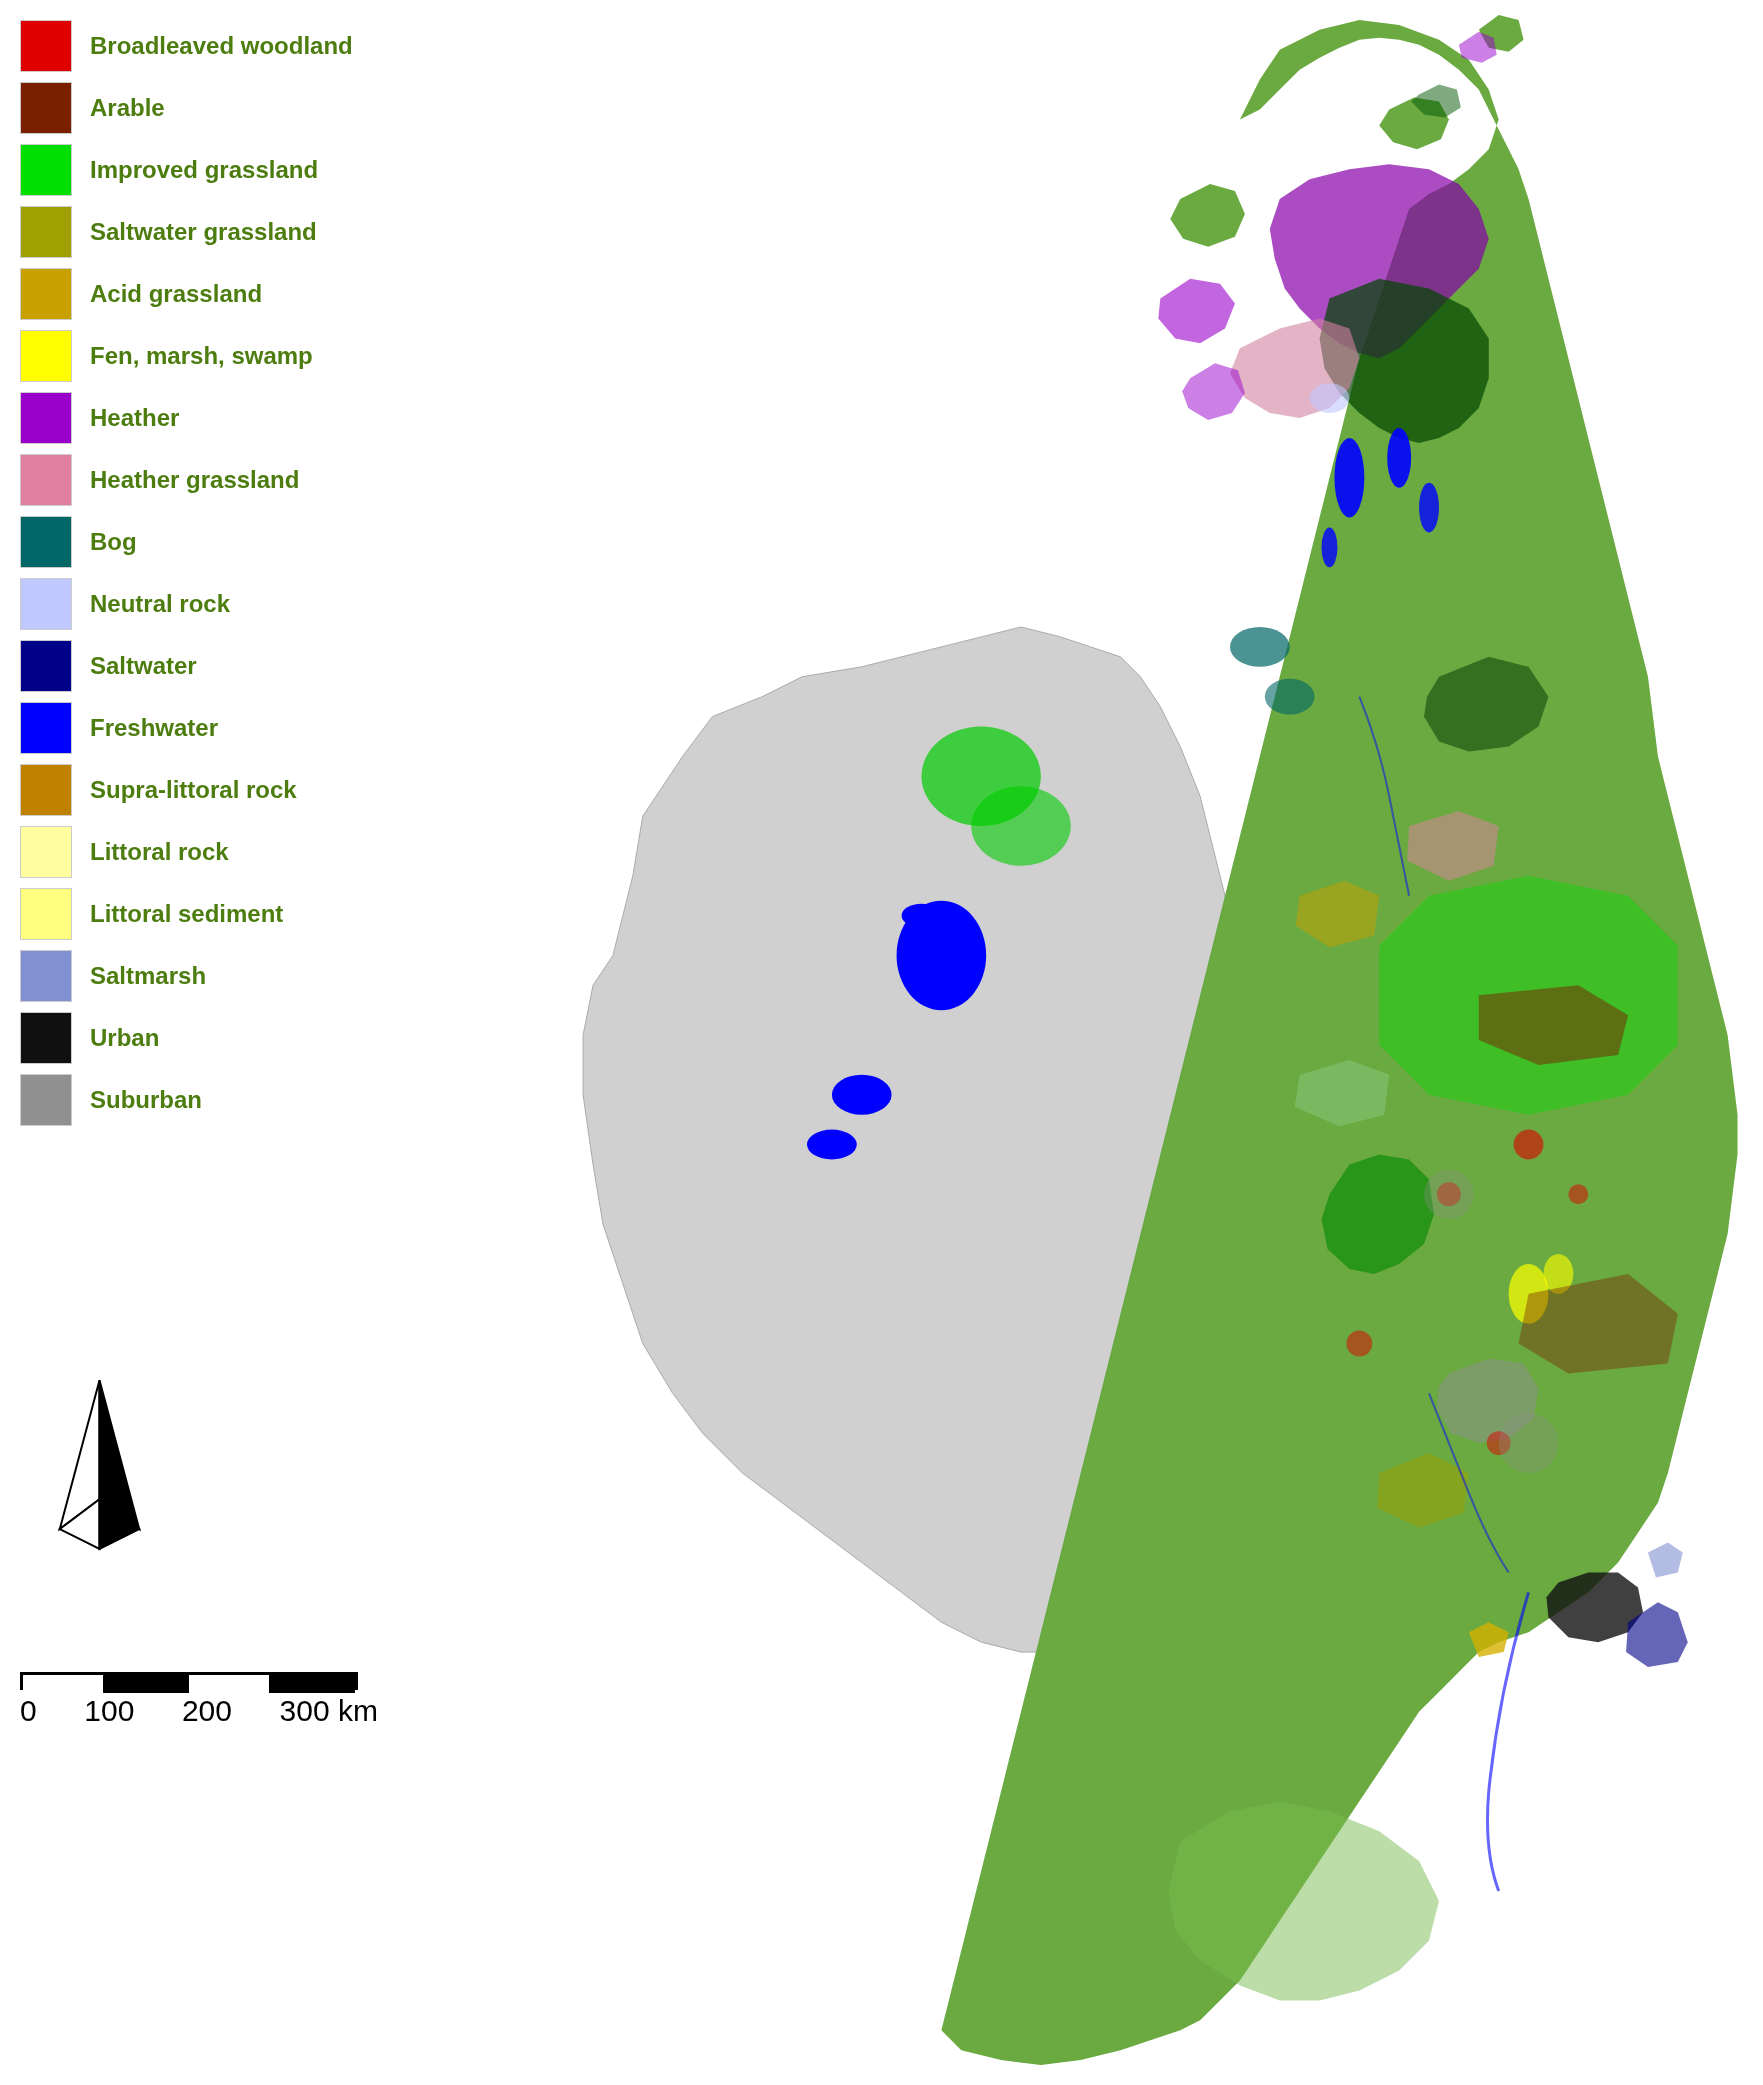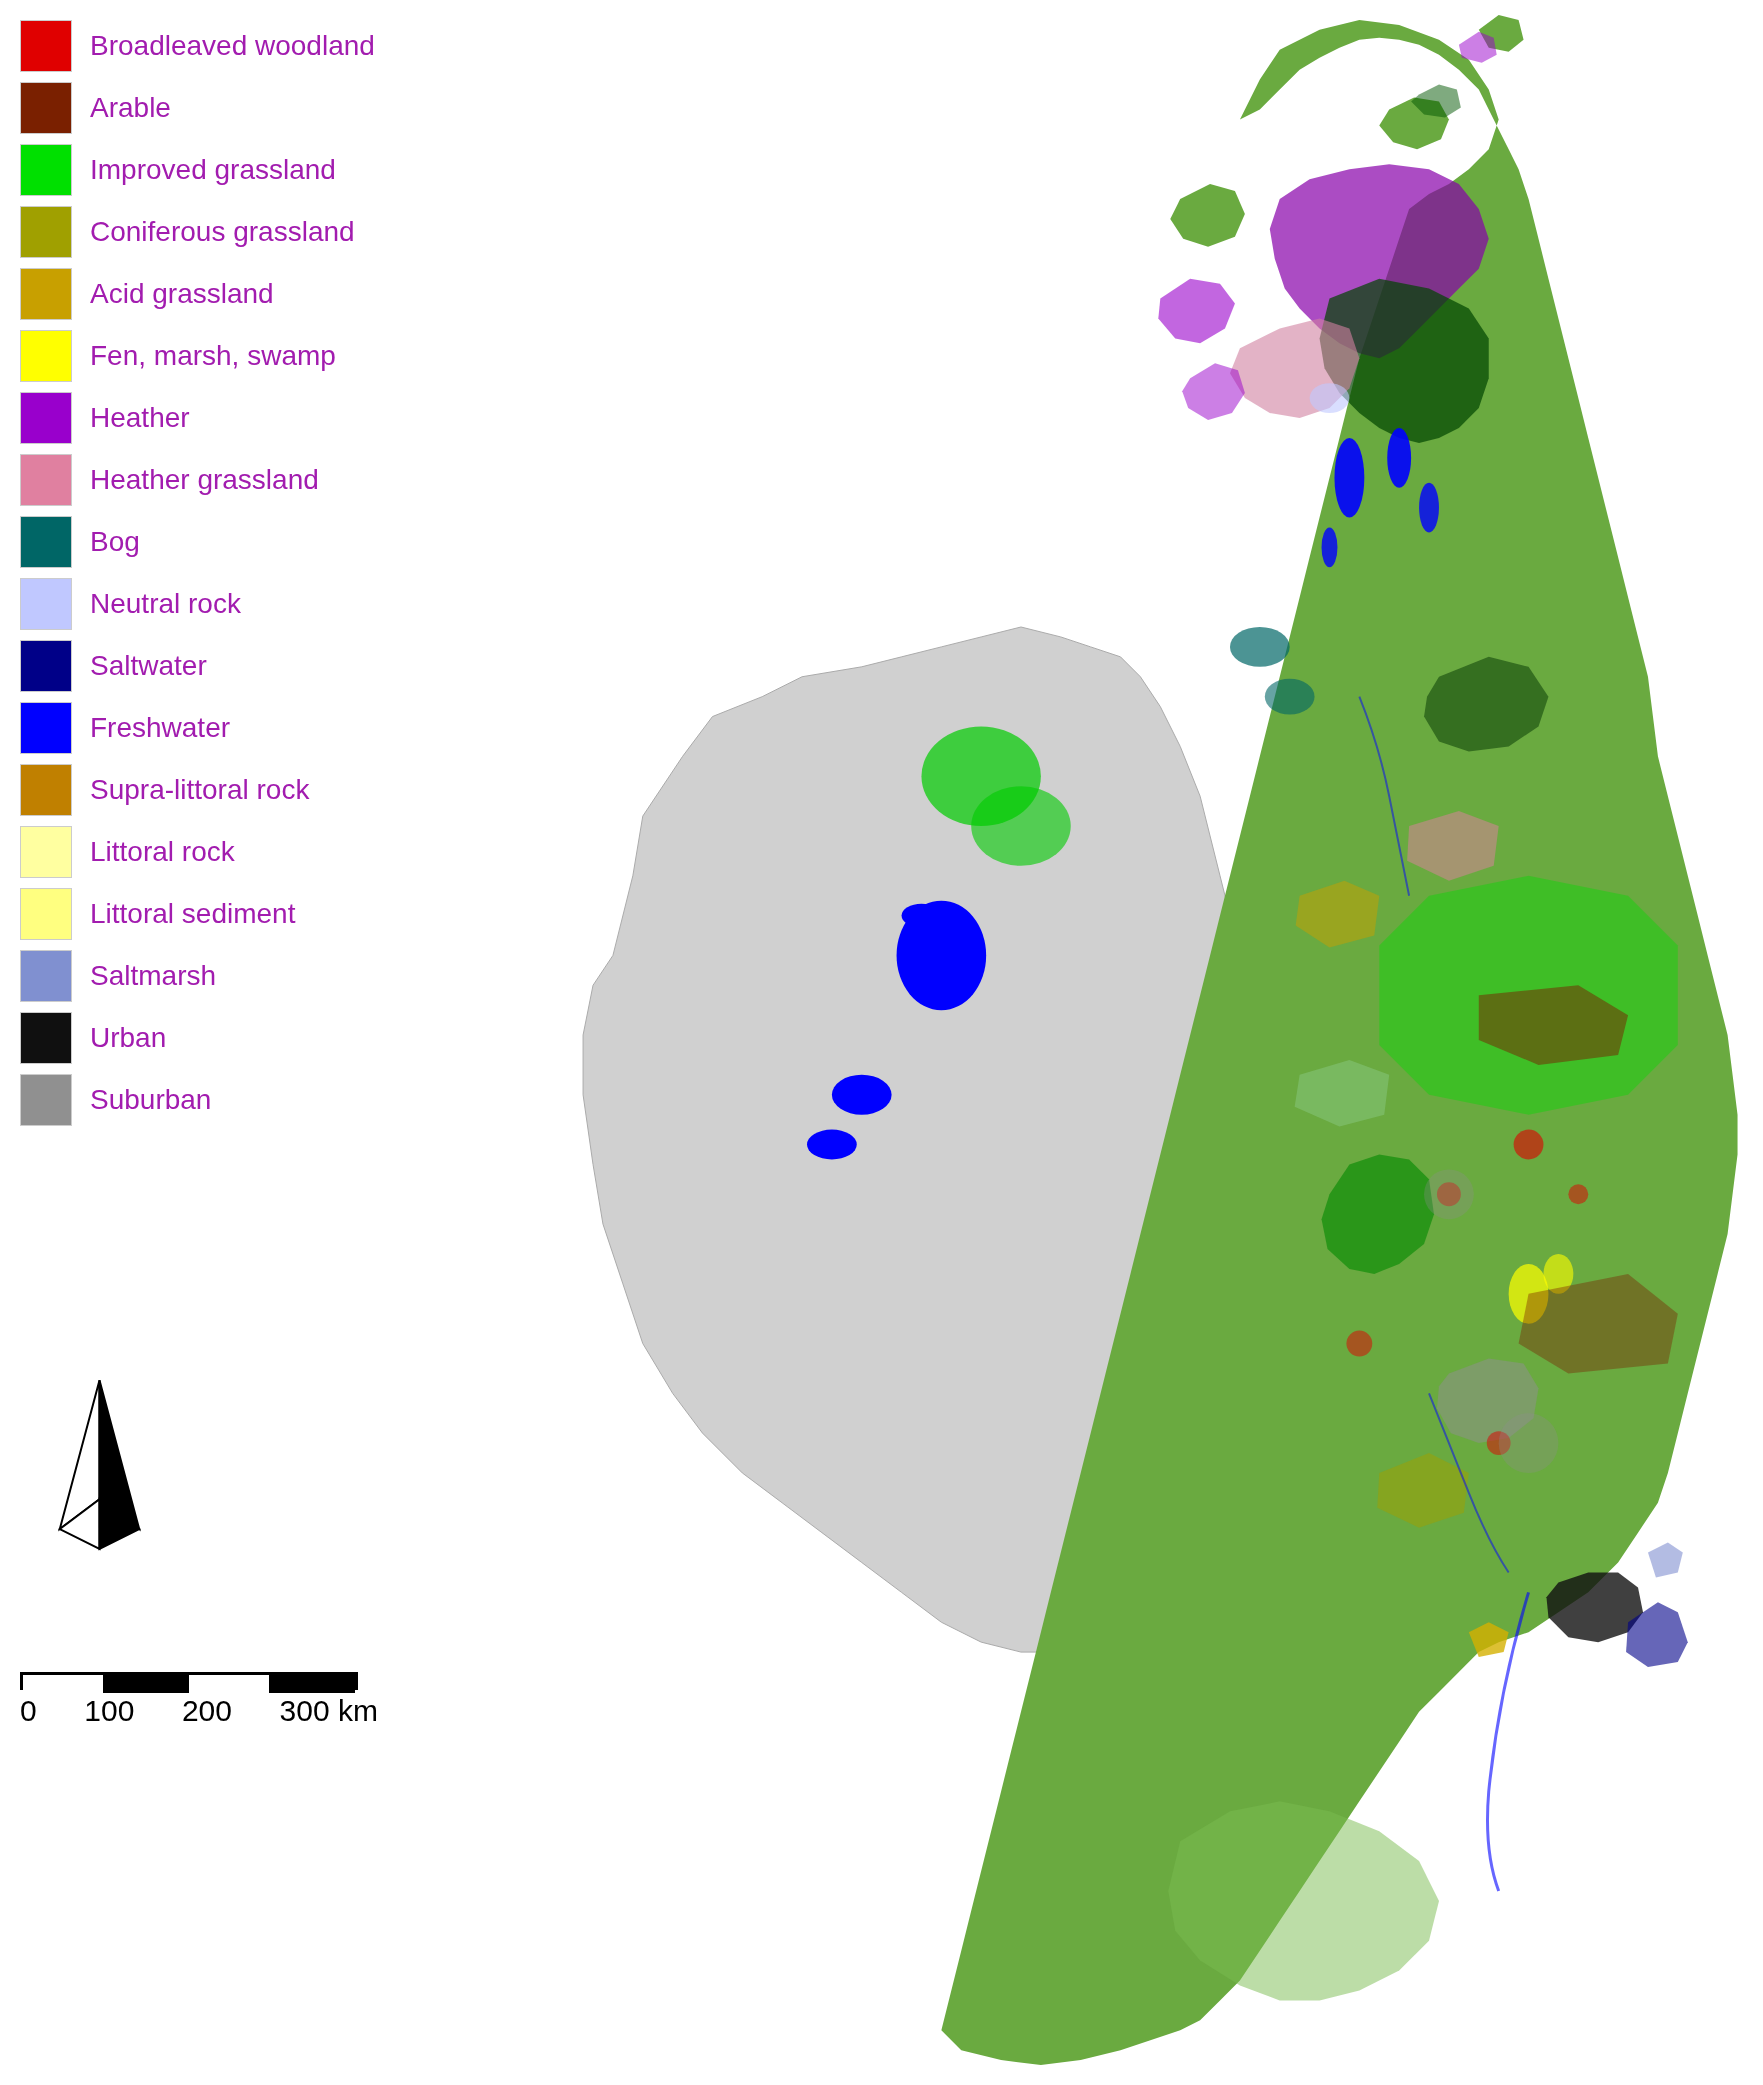--- a/index.html
+++ b/index.html
@@ -35,22 +35,23 @@
 
     .legend-swatch {
       width: 52px;
       height: 52px;
       flex-shrink: 0;
       margin-right: 18px;
       border: 1px solid #ccc;
     }
 
     .legend-label {
-      font-size: 28px;
-      color: #a21caf;
+      font-size: 24px;
+      color: #4d7c0f;
+      font-weight: bold;
     }
 
     
     #north-arrow {
       position: absolute;
       bottom: 517px;
       left: 30px;
       width: 139px;
       height: 199px;
     }
@@ -129,21 +130,21 @@
       <div class="legend-item">
         <div class="legend-swatch" style="background-color: rgb(122, 32, 0);"></div>
         <span class="legend-label">Arable</span>
       </div>
       <div class="legend-item">
         <div class="legend-swatch" style="background-color: rgb(0, 224, 0);"></div>
         <span class="legend-label">Improved grassland</span>
       </div>
       <div class="legend-item">
         <div class="legend-swatch" style="background-color: rgb(160, 160, 0);"></div>
-        <span class="legend-label">Coniferous grassland</span>
+        <span class="legend-label">Saltwater grassland</span>
       </div>
       <div class="legend-item">
         <div class="legend-swatch" style="background-color: rgb(200, 160, 0);"></div>
         <span class="legend-label">Acid grassland</span>
       </div>
       <div class="legend-item">
         <div class="legend-swatch" style="background-color: rgb(255, 255, 0);"></div>
         <span class="legend-label">Fen, marsh, swamp</span>
       </div>
       <div class="legend-item">

